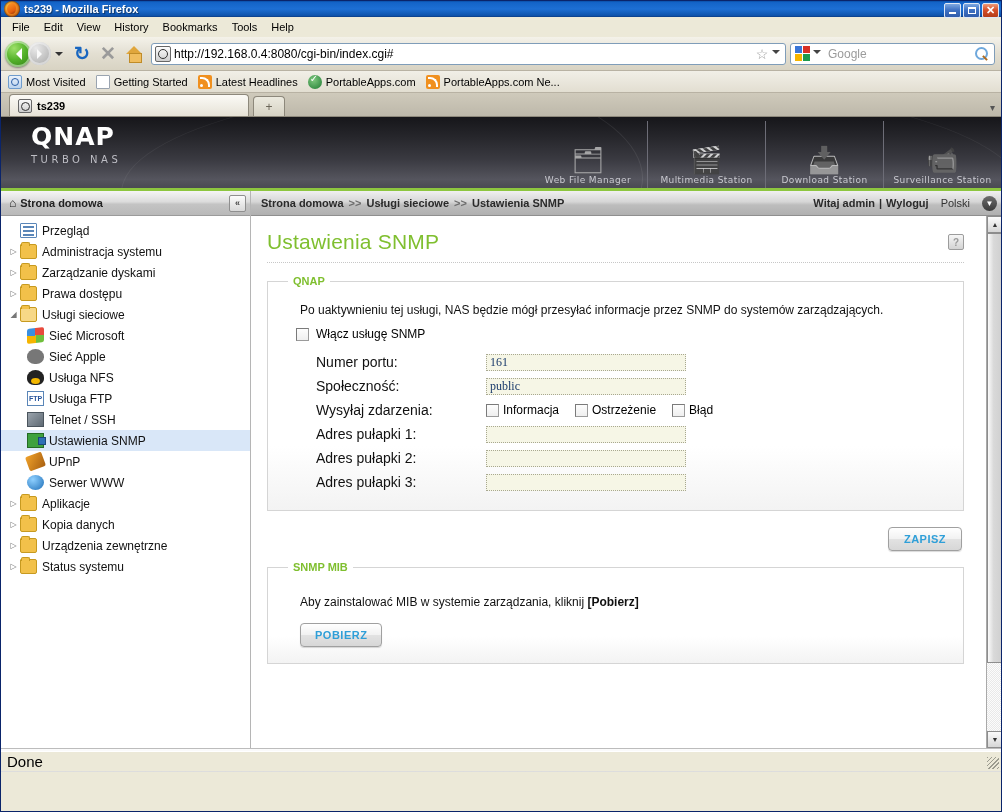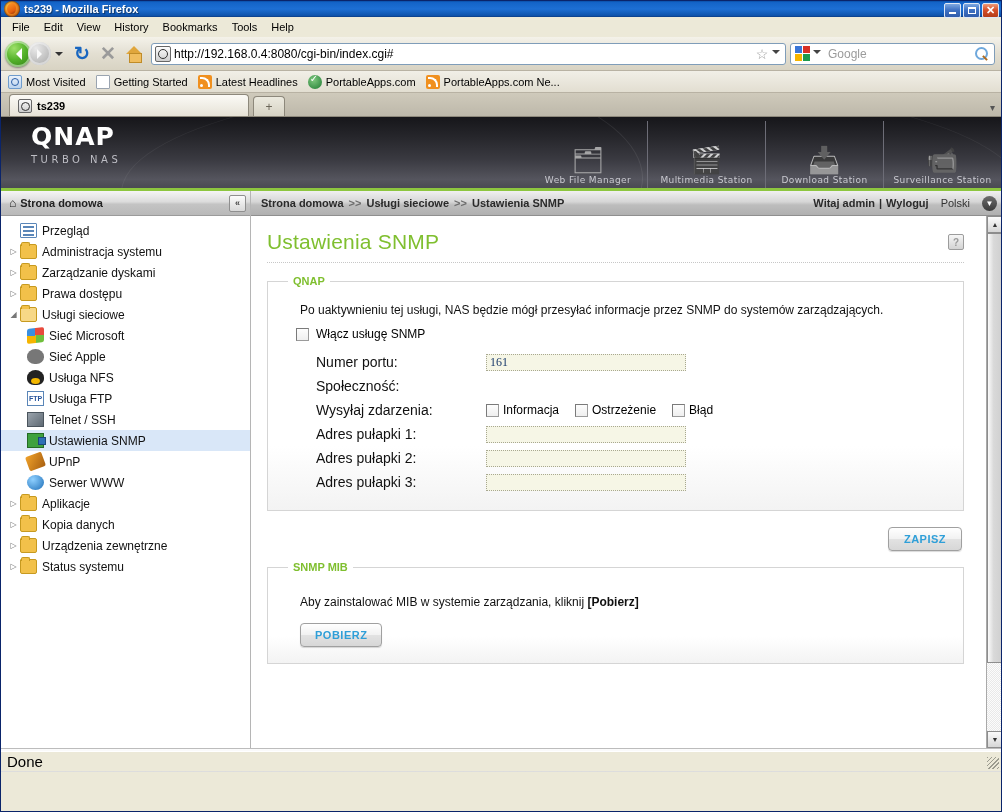--- a/index.html
+++ b/index.html
@@ -601,20 +601,21 @@
                 <span class="cbx"></span>
                 <span>Włącz usługę SNMP</span>
               </div>
 
               <div class="frow">
                 <div class="flabel">Numer portu:</div>
                 <div class="finput">161</div>
               </div>
               <div class="frow">
                 <div class="flabel">Społeczność:</div>
+                <div class="finput">public</div>
               </div>
 
               <div class="frow">
                 <div class="flabel">Wysyłaj zdarzenia:</div>
                 <div class="evt-boxes">
                   <span class="evt-item">
                     <span class="cbx"></span>
                     <span>Informacja</span>
                   </span>
                   <span class="evt-item">

